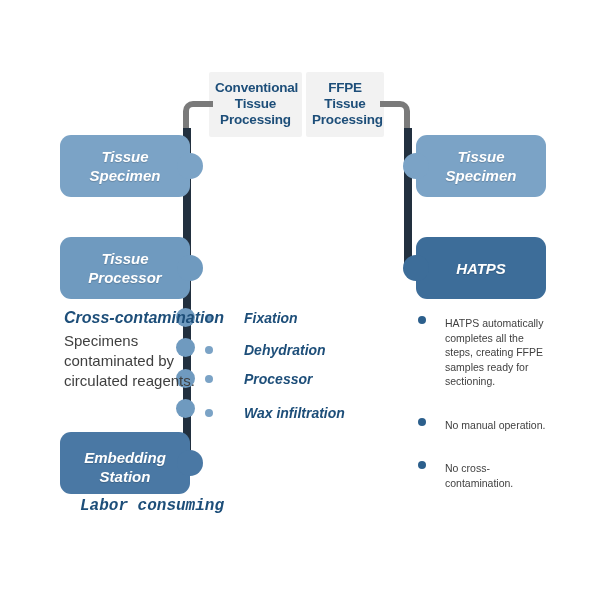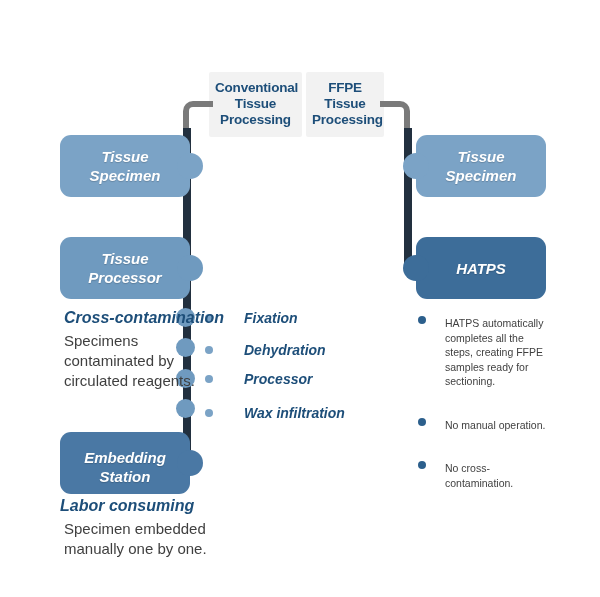--- a/index.html
+++ b/index.html
@@ -164,21 +164,21 @@
   }
   .anno-body {
     position: absolute;
     color: #3f3f3f;
     font-size: 15px;
     line-height: 20px;
     width: 160px;
   }
   #anno-cross-title { left: 52px; top: 297px; }
   #anno-cross-body  { left: 52px; top: 319px; }
-  #anno-labor-title { left: 48px; top: 485px; }
+  #anno-labor-title { left: 68px; top: 485px; font-family: Liberation Mono, monospace; }
   #anno-labor-body  { left: 52px; top: 507px; }
 
   
   #benefits {
     position: absolute;
     left: 402px;
     top: 296px;
     width: 152px;
   }
   .benefit-row {
@@ -260,21 +260,20 @@
   </div>
   <div class="step-row" style="top:395px">
     <span class="step-bullet"></span>
     <span class="step-label">Wax infiltration</span>
   </div>
 
   <div class="anno-title" id="anno-cross-title">Cross-contamination</div>
   <div class="anno-body" id="anno-cross-body">Specimens contaminated by circulated reagents.</div>
 
   <div class="anno-title" id="anno-labor-title">Labor consuming</div>
-  <div class="anno-body" id="anno-labor-body">Specimen embedded manually one by one.</div>
 
   <div id="benefits">
     <div class="benefit-row">
       <span class="benefit-bullet"></span>
       <span class="benefit-text">HATPS automatically completes all the steps, creating FFPE samples ready for sectioning.</span>
     </div>
     <div class="benefit-row">
       <span class="benefit-bullet"></span>
       <span class="benefit-text">No manual operation.</span>
     </div>

